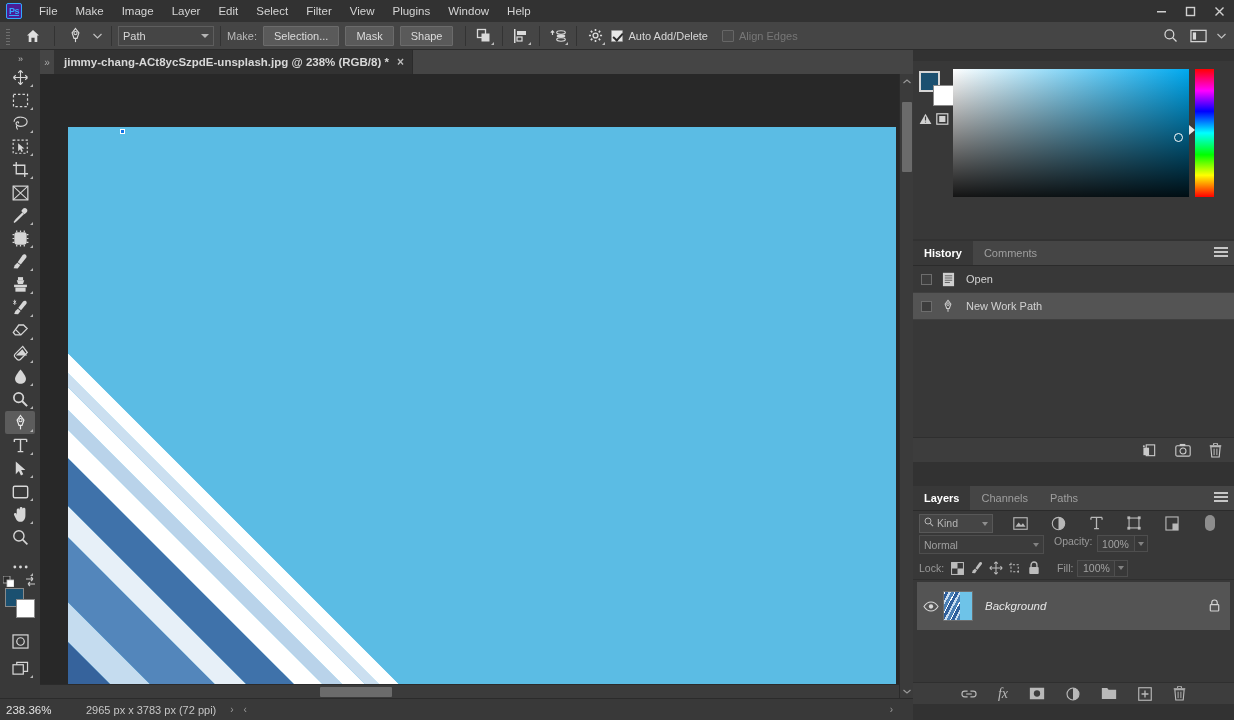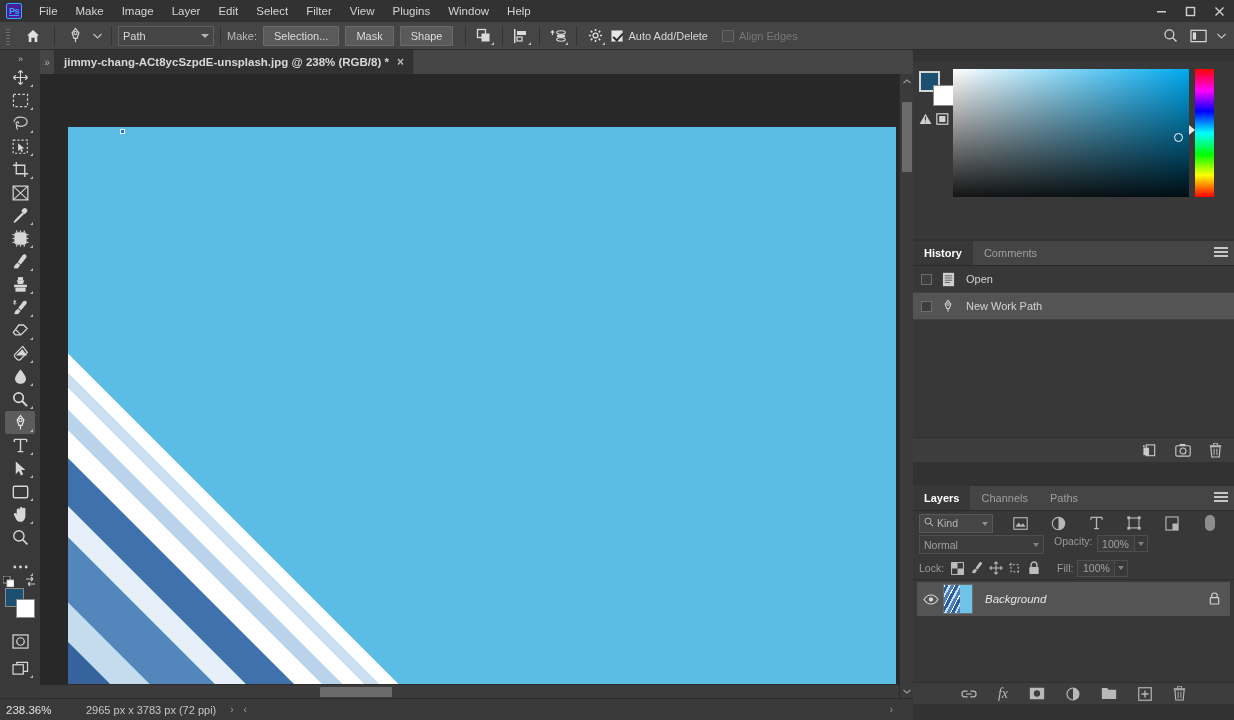--- a/index.html
+++ b/index.html
@@ -272,21 +272,21 @@
     font-size: 10.5px; display: flex; align-items: center; justify-content: center;
   }
   .num-chev { width: 13px; height: 17px; border: 1px solid #4e4e4e; border-left: none;
     display: flex; align-items: center; justify-content: center; }
   .num-chev i { width: 0; height: 0; border-left: 3px solid transparent; border-right: 3px solid transparent;
     border-top: 4px solid #828282; display: block; }
   .lay-lock { display: flex; align-items: center; height: 22px; padding: 0 6px; }
   .lock-icon { width: 19px; height: 18px; display:flex; align-items:center; justify-content:center; color:#bdbdbd;}
   .lay-divider { height: 1px; background: #2f2f2f; }
   .layer-row {
-    display: flex; align-items: center; height: 34px; margin: 2px 4px 0 4px; padding-left: 2px;
+    display: flex; align-items: center; height: 48px; margin: 2px 4px 0 4px; padding-left: 2px;
     background: #545454; position: relative;
   }
   .eye { width: 24px; display: flex; align-items: center; justify-content: center; color: #d8d8d8; }
   .lay-thumb { width: 30px; height: 30px; border: 1px solid #6d6d6d; overflow: hidden; position: relative; flex: none; }
   .lay-name { margin-left: 12px; font-size: 11.5px; font-style: italic; color: #e6e6e6; }
   .lay-lockicon { position: absolute; right: 10px; color: #d2d2d2; }
   .lay-footer {
     position: absolute; bottom: 0; left: 0; right: 0; height: 22px; background: #3d3d3d;
     display: flex; align-items: center; justify-content: center; gap: 21px;
     border-top: 1px solid #2f2f2f;

